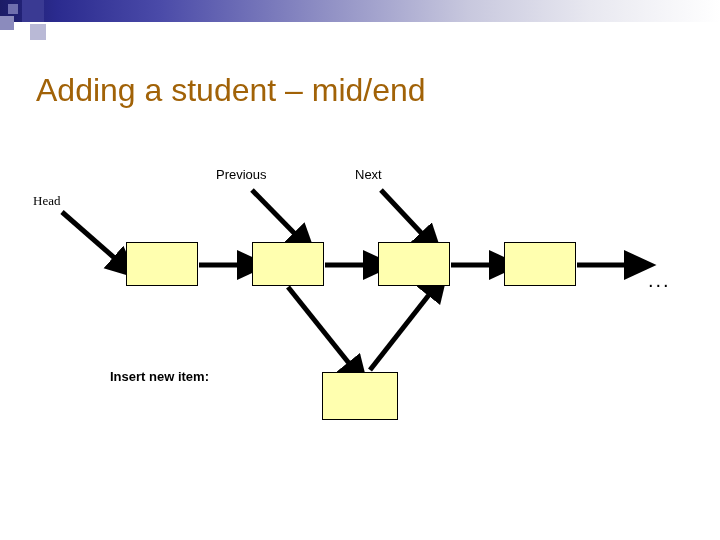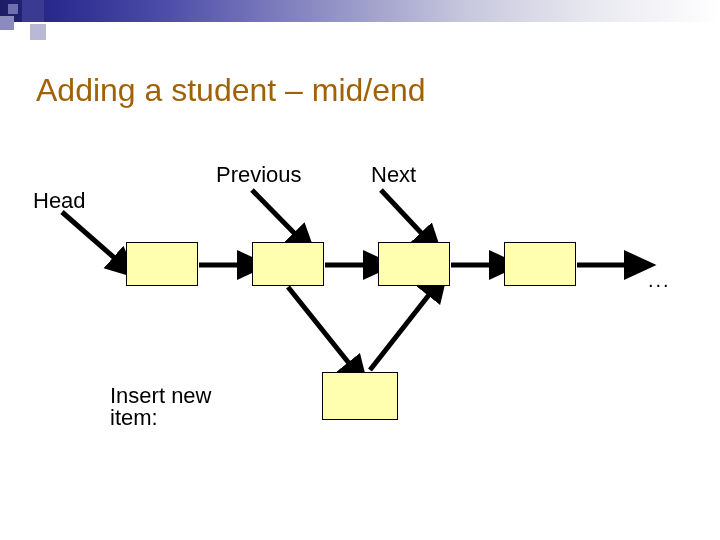--- a/index.html
+++ b/index.html
@@ -52,29 +52,29 @@
     top: 70px;
     width: 650px;
     font-size: 32px;
     line-height: 40px;
     color: #a16207;
     white-space: nowrap;
   }
 
   .lbl {
     position: absolute;
-    font-size: 22px;
+    font-size: 13px;
     line-height: 22px;
     color: #000000;
     white-space: nowrap;
   }
-  .lbl-head     { left: 33px;  top: 190px; }
+  .lbl-head     { left: 33px;  top: 190px; font-family: Liberation Serif, serif; }
   .lbl-previous { left: 216px; top: 164px; }
-  .lbl-next     { left: 355px; top: 164px; margin-left: 16px; }
-  .lbl-insert   { left: 110px; top: 385px; white-space: normal; width: 140px; }
+  .lbl-next     { left: 355px; top: 164px; }
+  .lbl-insert   { left: 110px; top: 366px; white-space: normal; width: 140px; font-weight: bold; }
 
   .node {
     position: absolute;
     background: #ffffaf;
     border: 1.5px solid #000000;
     box-sizing: border-box;
   }
   .n1 { left: 126px; top: 242px; width: 72px; height: 44px; }
   .n2 { left: 252px; top: 242px; width: 72px; height: 44px; }
   .n3 { left: 378px; top: 242px; width: 72px; height: 44px; }

